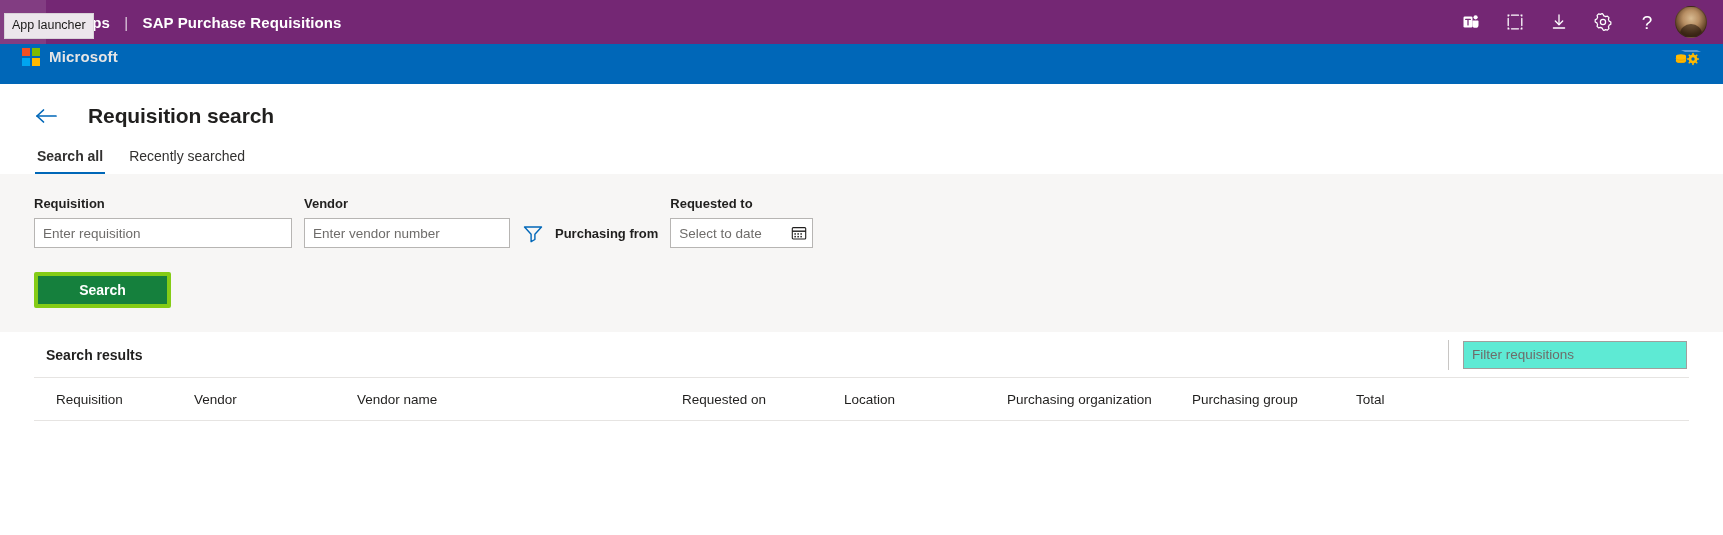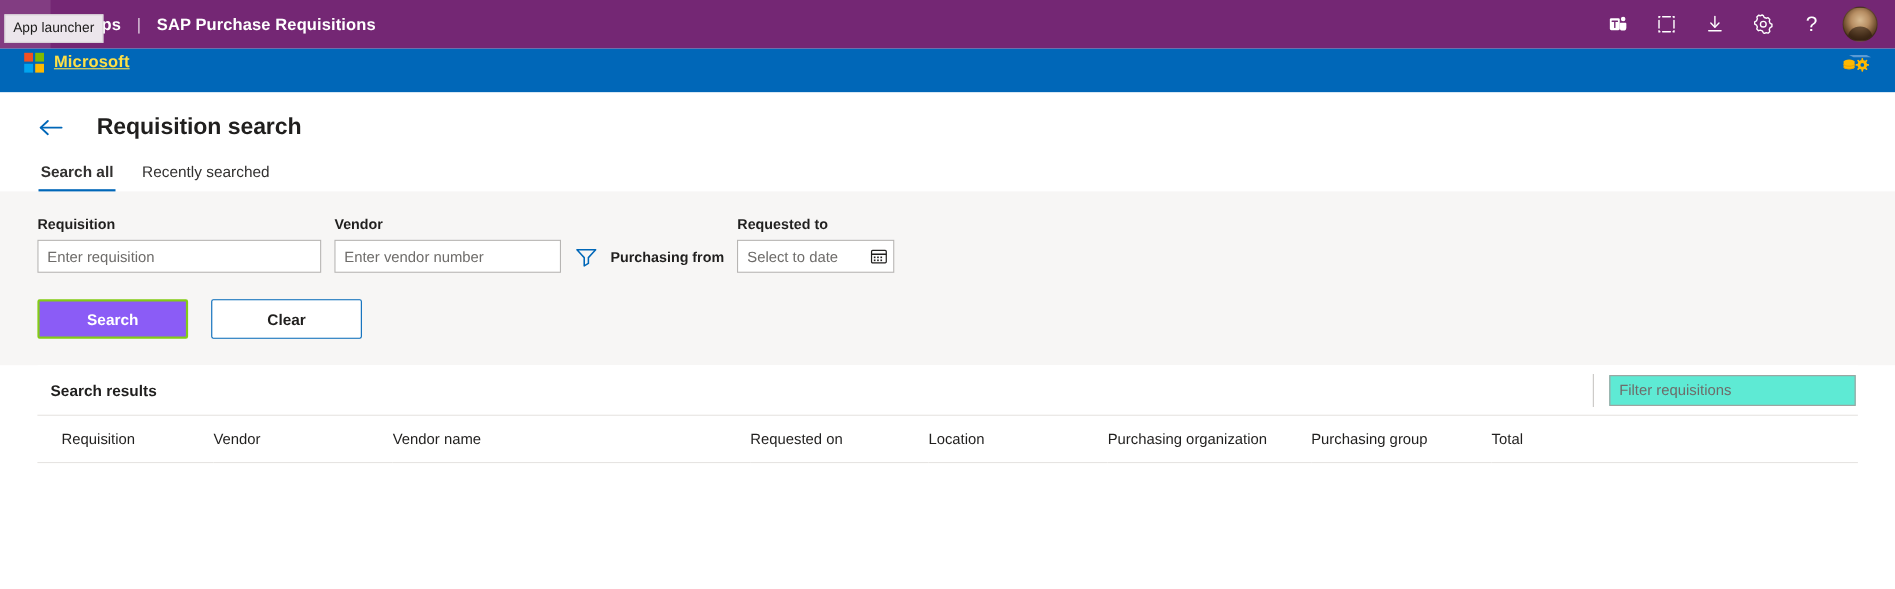--- a/index.html
+++ b/index.html
@@ -85,22 +85,21 @@
     font-family: "Liberation Sans", sans-serif;
   }
 
   
   .ms-bar {
     height: 40px;
     background: #0067b8;
     display: flex;
     align-items: center;
     padding: 0 18px 15px 22px;
-    color: #fde047;
-    text-decoration: underline;
+    color: #e5e5e5;
   }
   .ms-logo { display: flex; align-items: center; gap: 9px; cursor: pointer; }
   .ms-squares {
     display: grid;
     grid-template-columns: repeat(2, 8px);
     grid-template-rows: repeat(2, 8px);
     gap: 2px;
   }
   .ms-squares i { display: block; width: 8px; height: 8px; }
   .ms-word { font-size: 15px; font-weight: 600; letter-spacing: .15px; }
@@ -194,21 +193,21 @@
   .btn {
     height: 36px;
     min-width: 137px;
     font-size: 14px;
     font-weight: 700;
     font-family: "Liberation Sans", sans-serif;
     border-radius: 2px;
     cursor: pointer;
     display: flex; align-items: center; justify-content: center;
   }
-  .btn-primary { background: #8b5cf6; color: #fff; border: 2px solid #84cc16; }
+  .btn-primary { background: #15803d; color: #fff; border: 4px solid #84cc16; }
   .btn-secondary { background: #fff; color: #201f1e; border: 1px solid #0067b8; }
 
   
   .results {
     background: #fff;
     margin: 0 34px 0 34px;
     min-height: 180px;
   }
   .results-head {
     display: flex;
@@ -400,21 +399,20 @@
             <rect x="9.4" y="10.9" width="1.5" height="1.5" fill="#201f1e" stroke="none"></rect>
           </svg>
         </span>
       </div>
     </div>
 
   </div>
 
   <div class="btn-row">
     <button class="btn btn-primary">Search</button>
-    <button class="btn btn-secondary">Clear</button>
   </div>
 </div>
 
 <div class="results">
   <div class="results-head">
     <span class="results-title">Search results</span>
     <div class="results-head-right">
       <span class="v-divider"></span>
       <input class="filter-input" type="text" placeholder="Filter requisitions" style="">
     </div>

